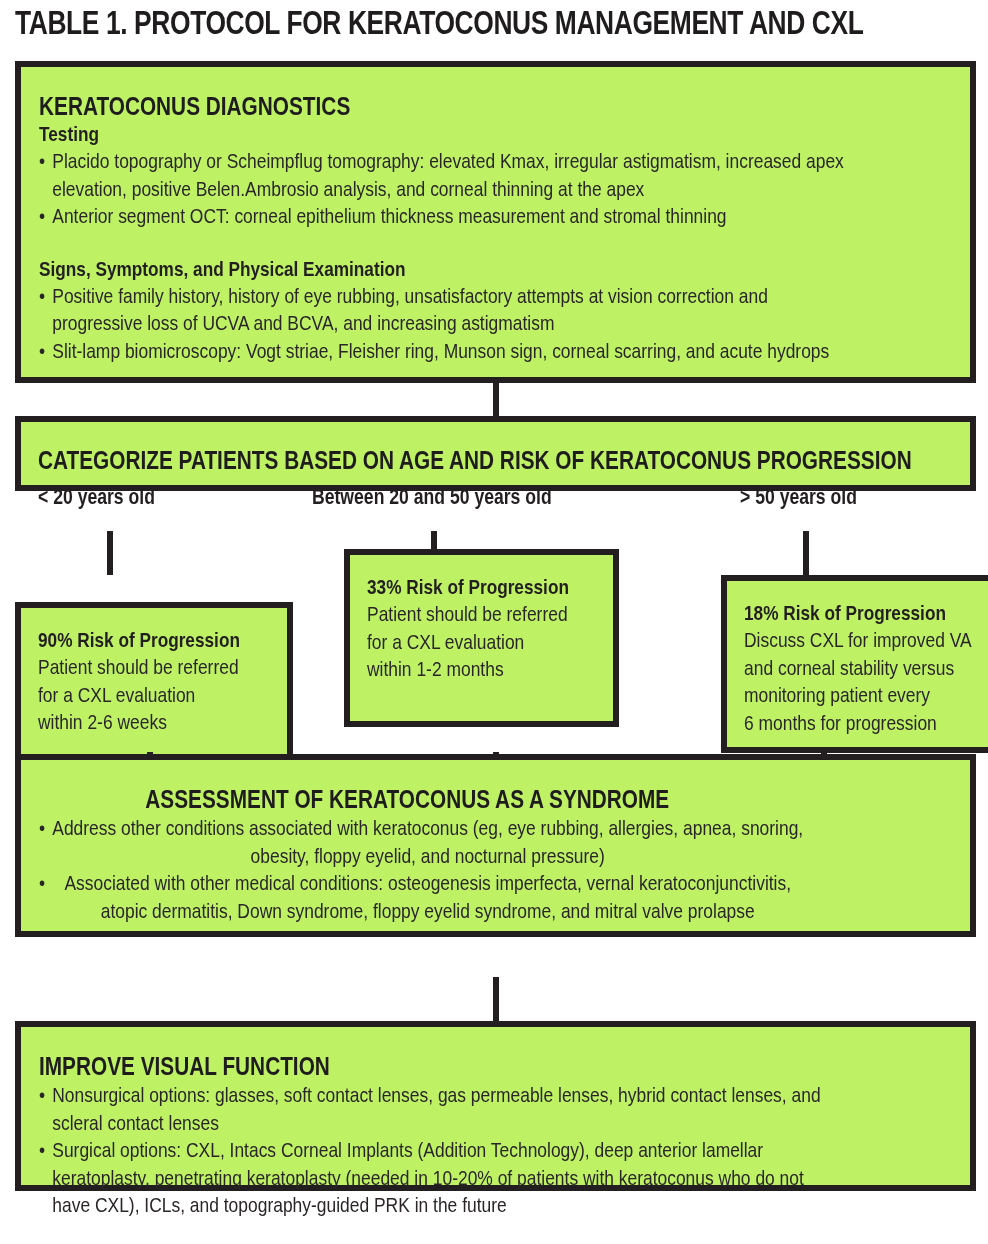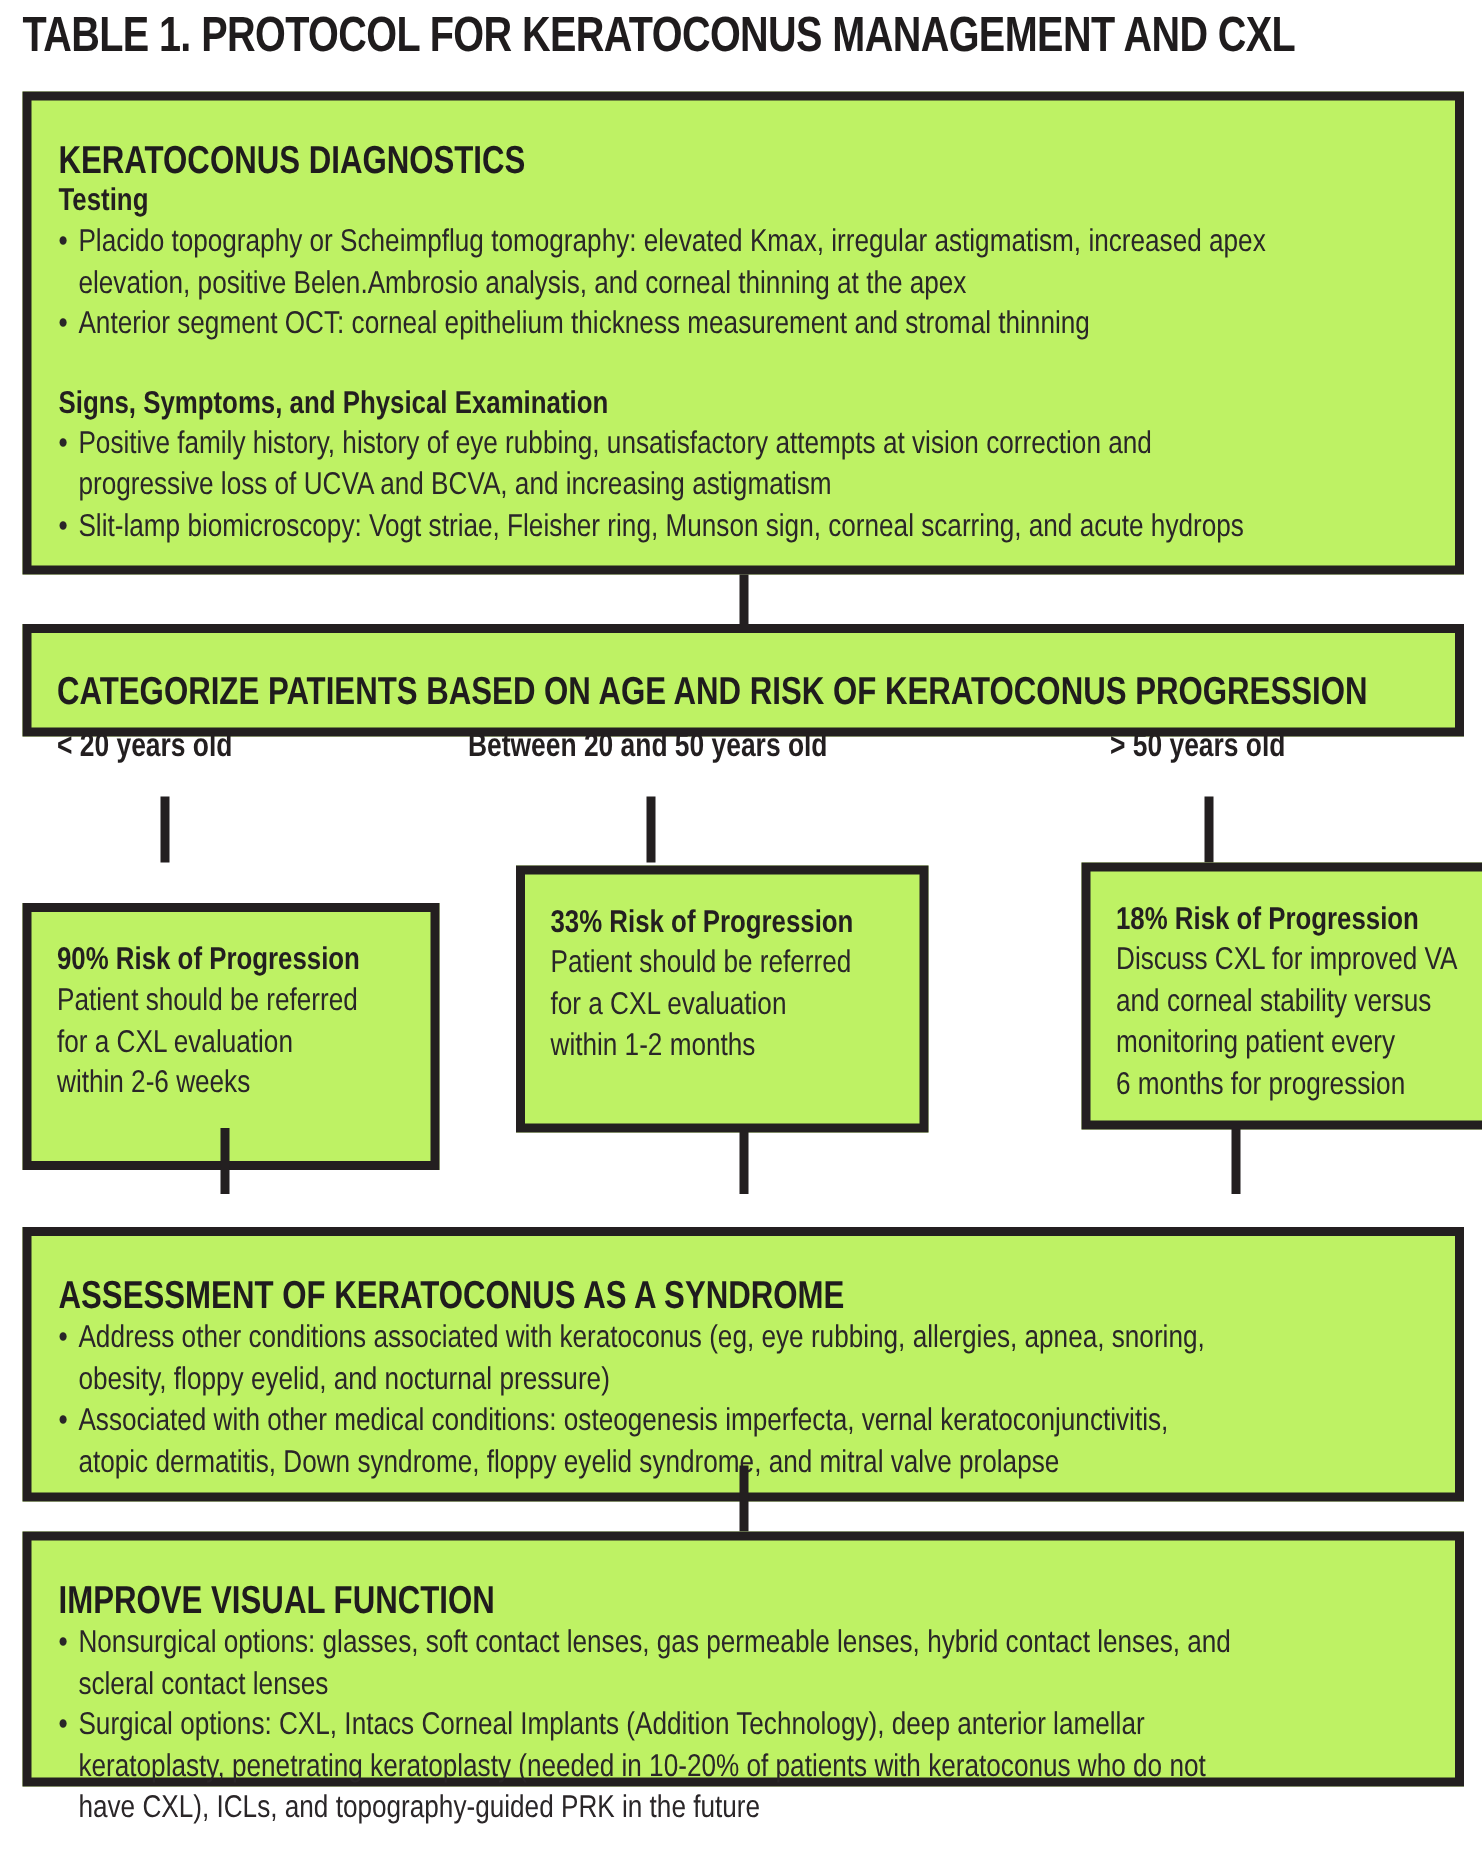--- a/index.html
+++ b/index.html
@@ -66,21 +66,21 @@
 
 <div class="box" style="left:15px; top:602px; width:278px; height:178px;">
   <div class="small">
     <div class="sub" style="line-height:27px;">90% Risk of Progression</div>
     <div class="txt">Patient should be referred</div>
     <div class="txt">for a CXL evaluation</div>
     <div class="txt">within 2-6 weeks</div>
   </div>
 </div>
 
-<div class="box" style="left:344px; top:577px; width:275px; height:178px;">
+<div class="box" style="left:344px; top:549px; width:275px; height:178px;">
   <div class="small">
     <div class="sub" style="line-height:27px;">33% Risk of Progression</div>
     <div class="txt">Patient should be referred</div>
     <div class="txt">for a CXL evaluation</div>
     <div class="txt">within 1-2 months</div>
   </div>
 </div>
 
 <div class="box" style="left:673px; top:575px; width:303px; height:178px;margin-left:48px;">
   <div class="small">
@@ -89,21 +89,21 @@
     <div class="txt">and corneal stability versus</div>
     <div class="txt">monitoring patient every</div>
     <div class="txt">6 months for progression</div>
   </div>
 </div>
 
 <div class="conn" style="left:147px; top:752px; height:44px;"></div>
 <div class="conn" style="left:493px; top:752px; height:44px;"></div>
 <div class="conn" style="left:821px; top:752px; height:44px;"></div>
 
-<div class="box" style="left:15px; top:818px; width:961px; height:183px;">
+<div class="box" style="left:15px; top:754px; width:961px; height:183px;text-align:center;">
   <div class="inner" style="top:24px;">
     <div class="h">ASSESSMENT OF KERATOCONUS AS A SYNDROME</div>
     <div class="txt bul">
       <div>Address other conditions associated with keratoconus (eg, eye rubbing, allergies, apnea, snoring,</div>
       <div>obesity, floppy eyelid, and nocturnal pressure)</div>
     </div>
     <div class="txt bul">
       <div>Associated with other medical conditions: osteogenesis imperfecta, vernal keratoconjunctivitis,</div>
       <div>atopic dermatitis, Down syndrome, floppy eyelid syndrome, and mitral valve prolapse</div>
     </div>

